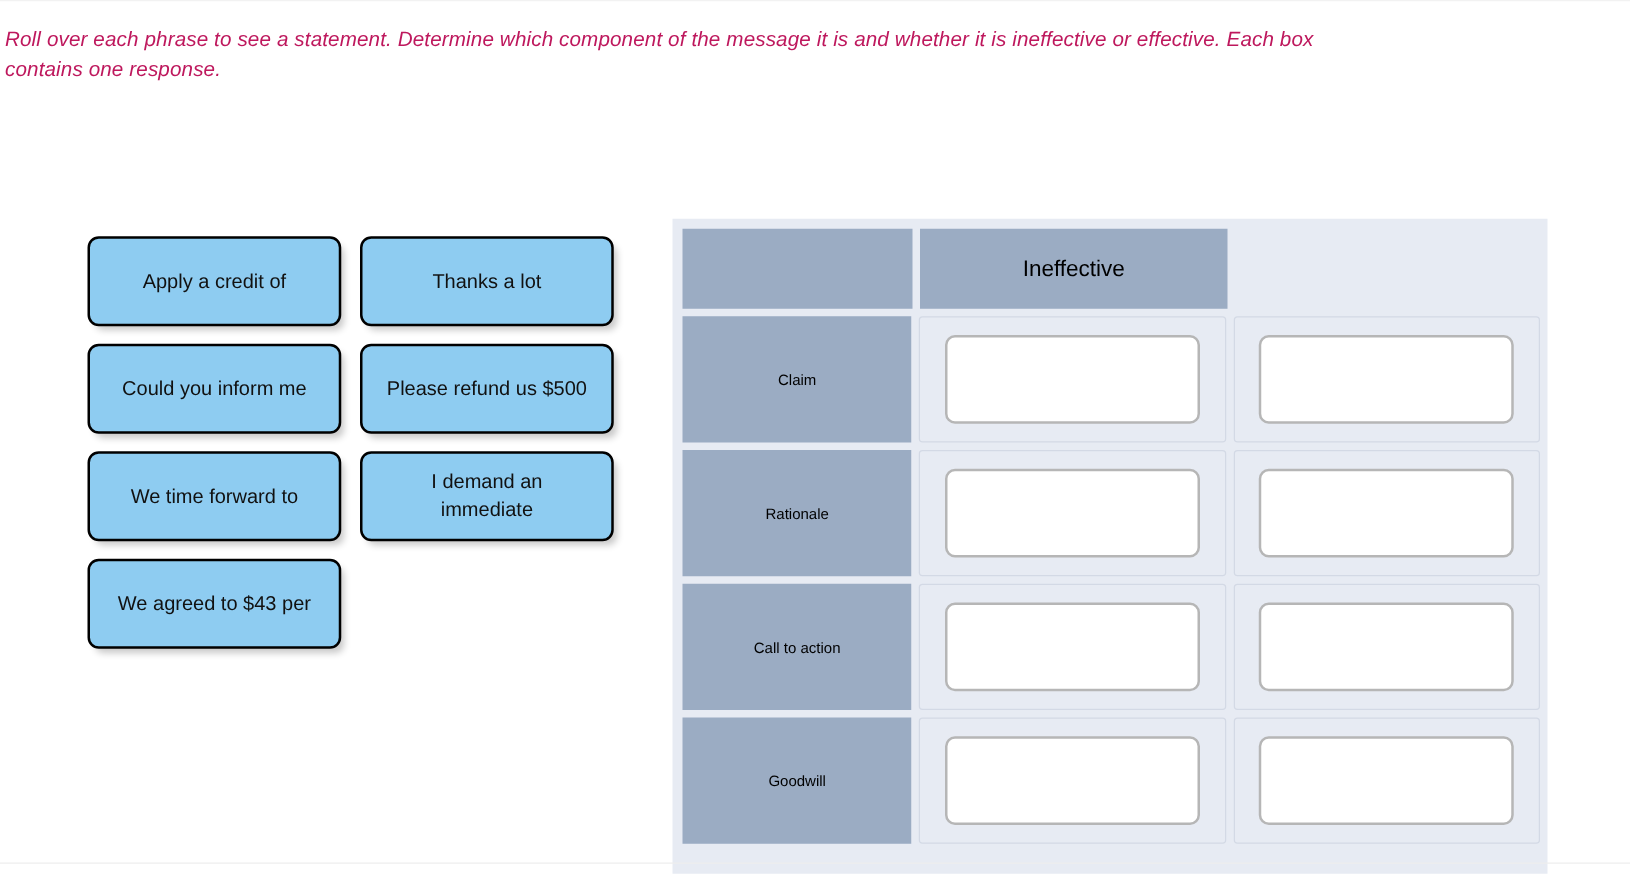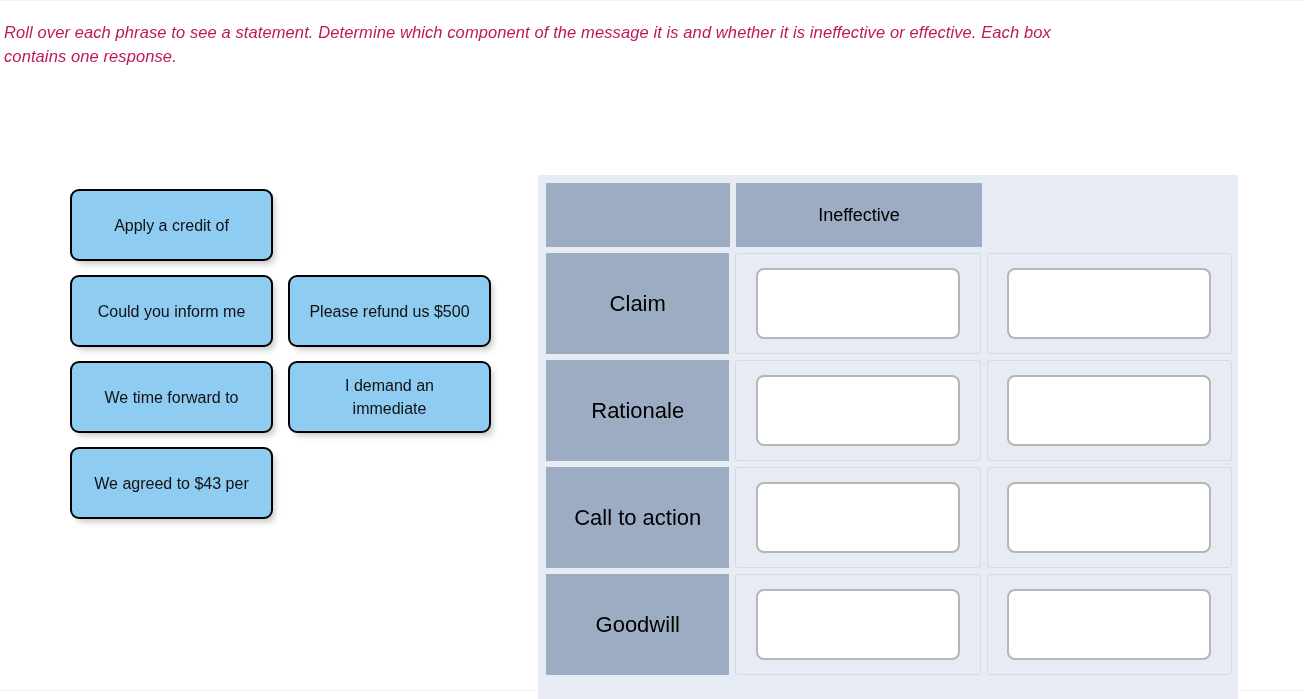--- a/index.html
+++ b/index.html
@@ -109,21 +109,21 @@
     height: 64px;
   }
   .m-head-cell {
     width: 246px;
     height: 64px;
     font-size: 18px;
   }
   .m-rowlabel {
     width: 184px;
     height: 101px;
-    font-size: 22px;
+    font-size: 12px;
   }
   .dropcell {
     box-sizing: border-box;
     width: 246px;
     height: 101px;
     background: #E7EBF3;
     border: 1px solid #D3D9E5;
     border-radius: 3px;
     display: flex;
     align-items: center;
@@ -143,20 +143,21 @@
 <body>
 
 <div class="top-rule"></div>
 
 <p class="instructions">Roll over each phrase to see a statement. Determine which component of the message it is and whether it is ineffective or effective. Each box contains one response.</p>
 
 <div class="tiles">
 
   <div class="tile-row">
     <div class="tile">Apply a credit of</div>
+    <div class="tile">Thanks a lot</div>
   </div>
 
   <div class="tile-row">
     <div class="tile">Could you inform me</div>
     <div class="tile">Please refund us $500</div>
   </div>
 
   <div class="tile-row">
     <div class="tile">We time forward to</div>
     <div class="tile">I demand an immediate</div>

